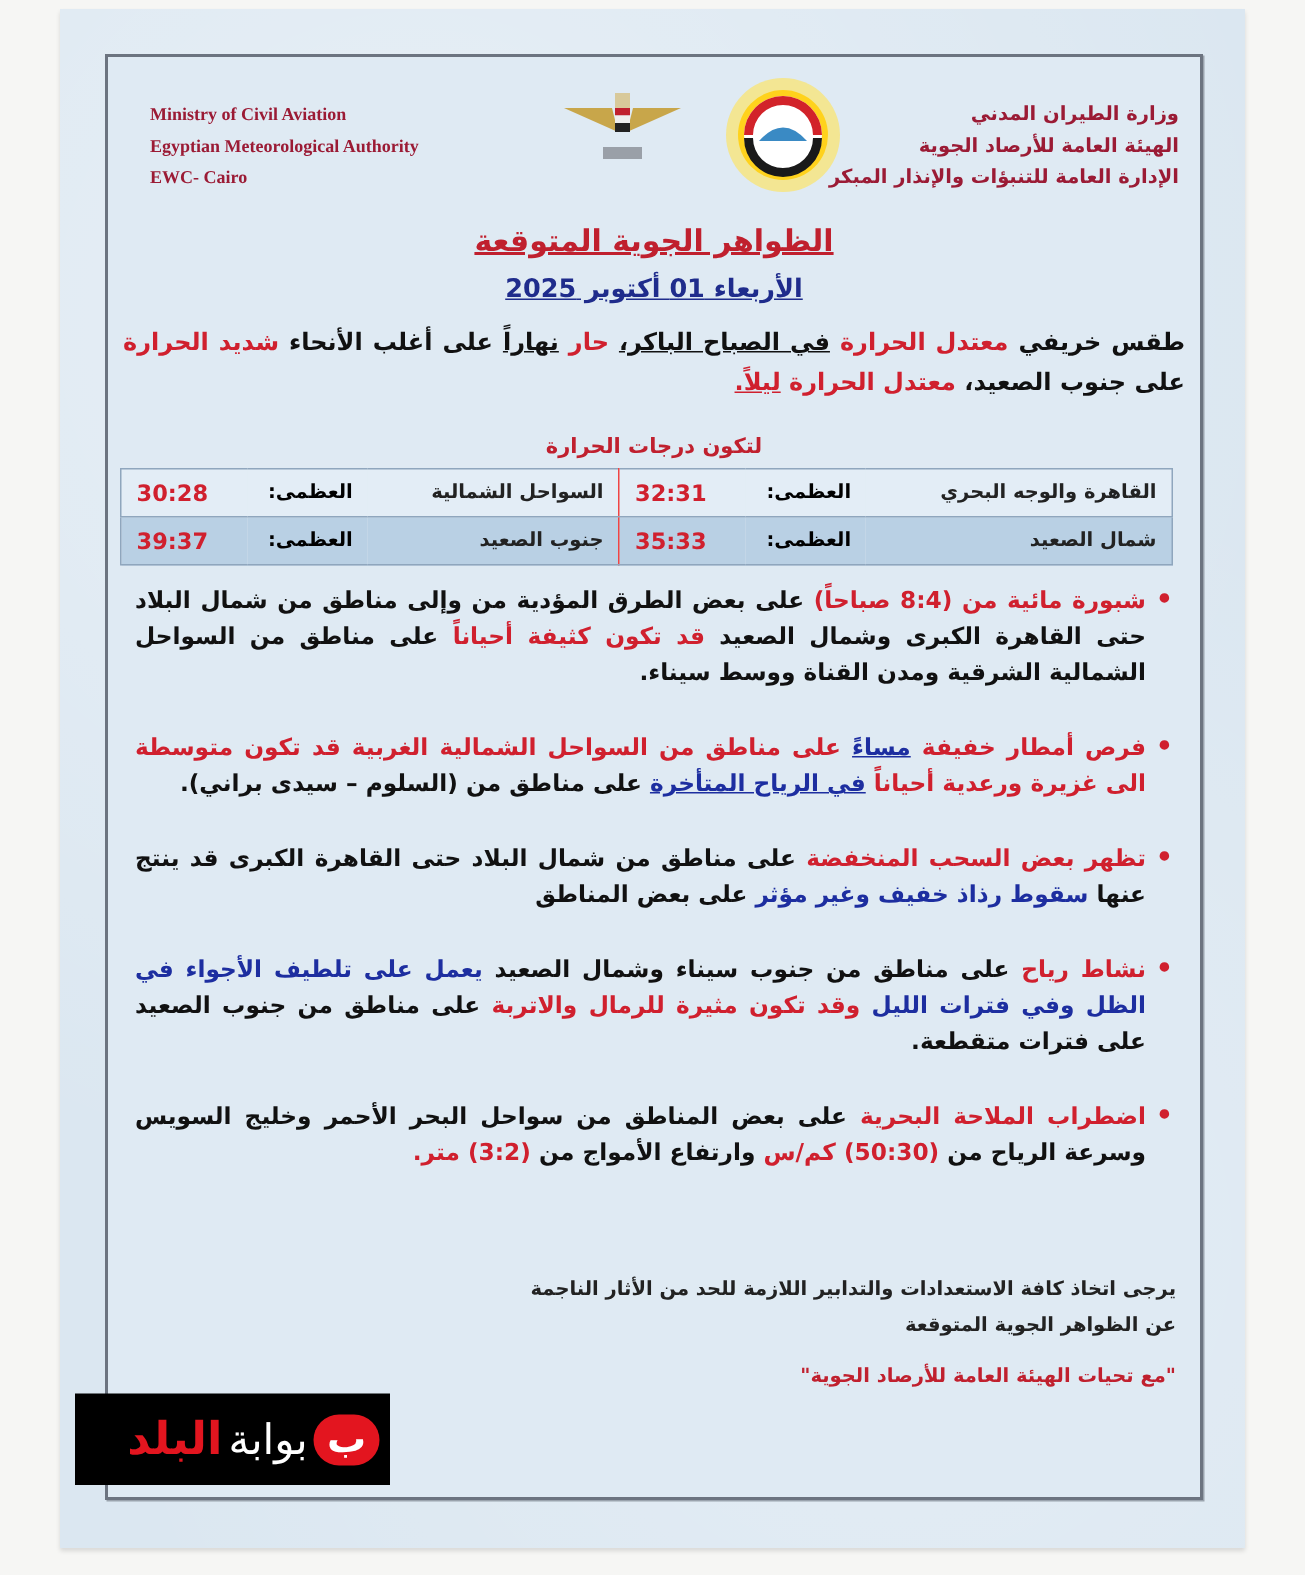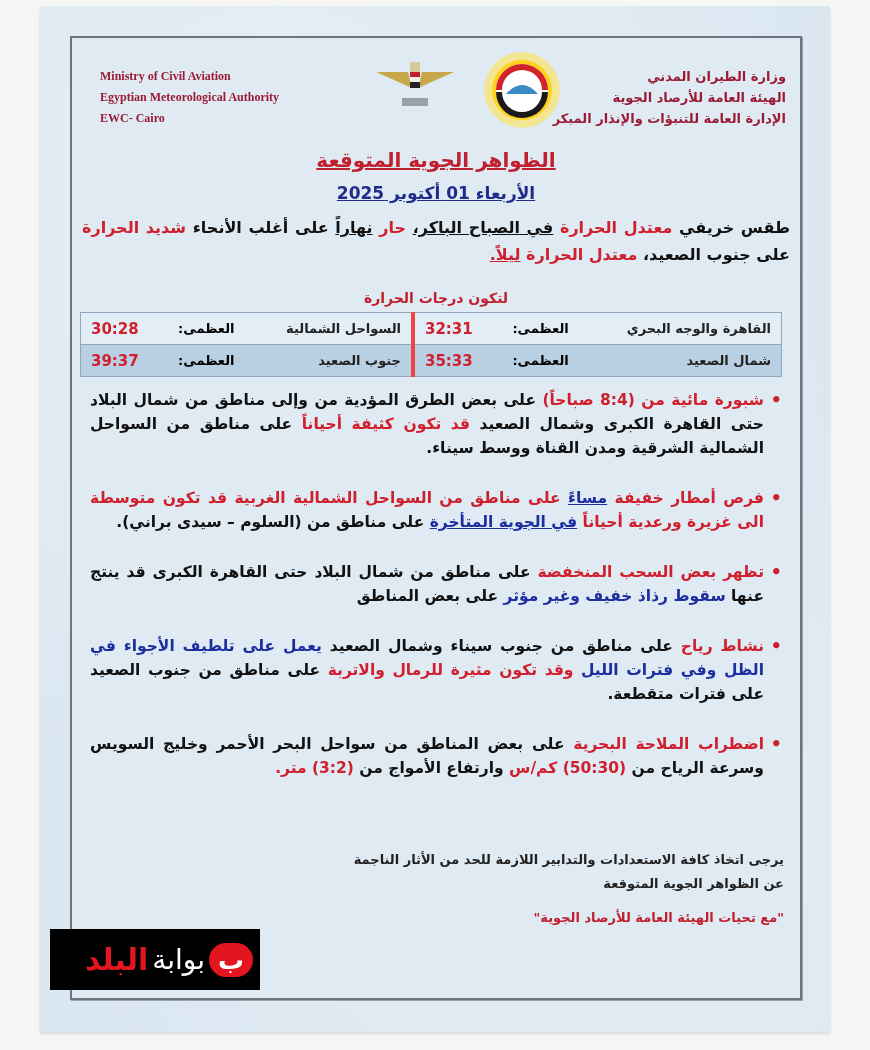--- a/index.html
+++ b/index.html
@@ -52,21 +52,21 @@
     position:absolute; left:8px; top:274px; width:702px; border-collapse:collapse; direction:rtl;
     font-size:13px; font-weight:bold;
   }
   table.temps td { height:31px; padding:0 10px; border-bottom:1px solid #8fa6bd; }
   table.temps tr.r1 td { background:#e3edf6; }
   table.temps tr.r2 td { background:#b9d0e4; }
   table.temps { border:1px solid #8fa6bd; }
   td.region { color:#222; text-align:right; }
   td.maxlbl { color:#000000; text-align:right; width:60px; }
   td.val { color:#d0202e; text-align:left; font-size:15px; padding-right:2px; }
-  td.sep { border-left:4px solid #ef4444; }
+  td.sep { border-left:1px solid #ef4444; }
   .bullets {
     position:absolute; left:18px; right:14px; top:350px; direction:rtl;
     font-weight:bold; font-size:15.5px; line-height:24px; color:#111;
     list-style:none; margin:0; padding:0;
   }
   .bullets li { position:relative; padding-right:22px; margin-bottom:26px; text-align:justify; }
   .bullets li::before {
     content:"•"; position:absolute; right:4px; top:0; color:#d0202e; font-size:18px;
   }
   .footer {
@@ -166,21 +166,21 @@
       <li>
         <span class="red">شبورة مائية من (8:4 صباحاً)</span>
         <span>على بعض الطرق المؤدية من وإلى مناطق من شمال البلاد حتى القاهرة الكبرى وشمال الصعيد</span>
         <span class="red">قد تكون كثيفة أحياناً</span>
         <span>على مناطق من السواحل الشمالية الشرقية ومدن القناة ووسط سيناء.</span>
       </li>
       <li>
         <span class="red">فرص أمطار خفيفة</span>
         <span class="blue ul">مساءً</span>
         <span class="red">على مناطق من السواحل الشمالية الغربية قد تكون متوسطة الى غزيرة ورعدية أحياناً</span>
-        <span class="blue ul">في الجوية المتأخرة</span>
+        <span class="blue ul">في الرياح المتأخرة</span>
         <span>على مناطق من (السلوم – سيدى براني).</span>
       </li>
       <li>
         <span class="red">تظهر بعض السحب المنخفضة</span>
         <span>على مناطق من شمال البلاد حتى القاهرة الكبرى قد ينتج عنها</span>
         <span class="blue">سقوط رذاذ خفيف وغير مؤثر</span>
         <span>على بعض المناطق</span>
       </li>
       <li>
         <span class="red">نشاط رياح</span>

